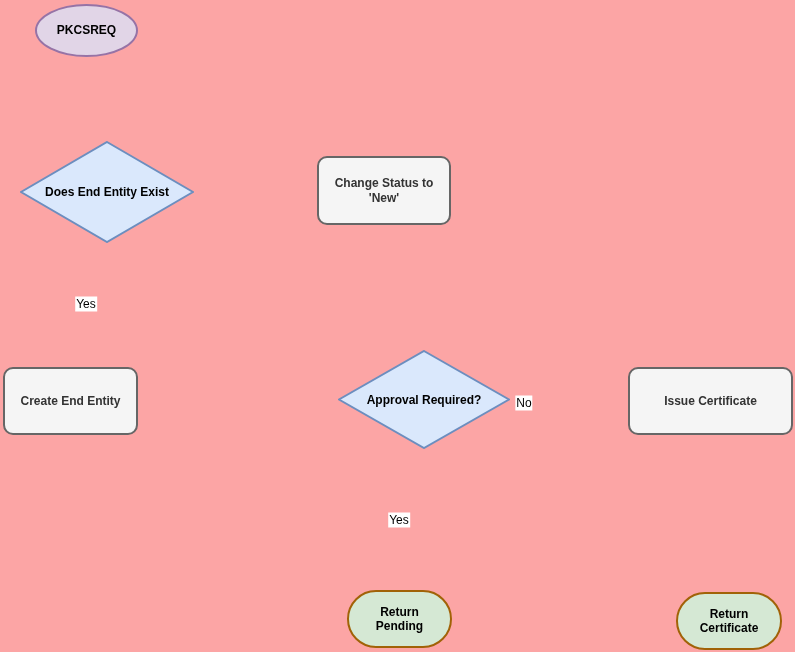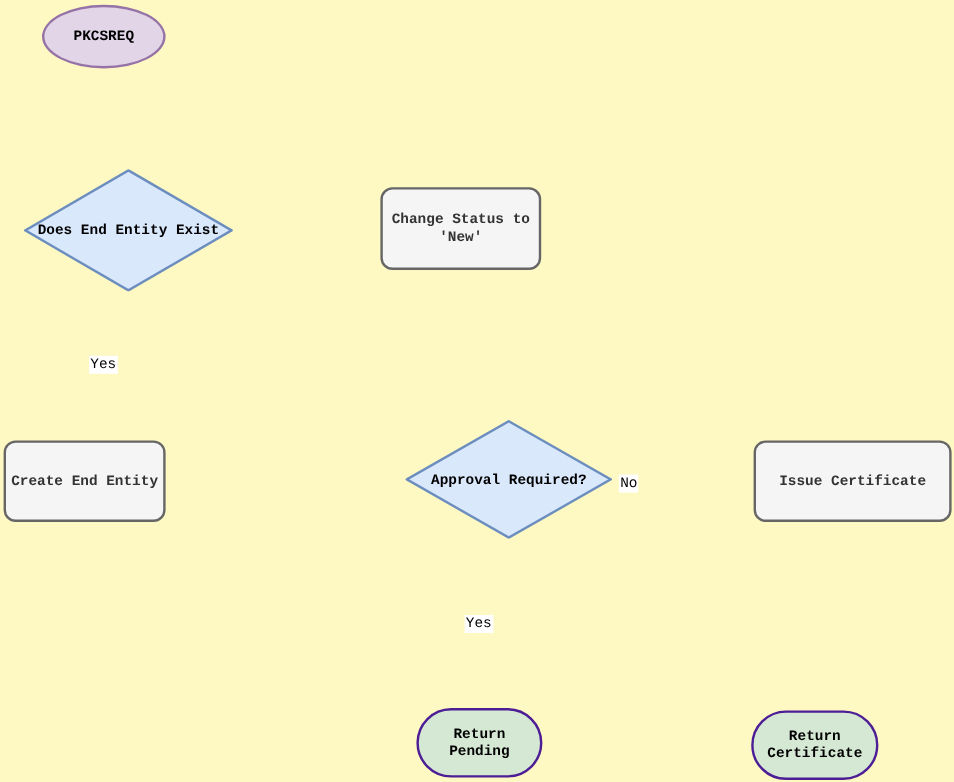--- a/index.html
+++ b/index.html
@@ -5,22 +5,21 @@
   html, body { margin: 0; padding: 0; }
   body {
     width: 795px; height: 652px;
     background: #000000;
     font-family: "Liberation Sans", "DejaVu Sans", sans-serif;
     overflow: hidden;
   }
   .canvas {
     position: relative;
     width: 795px; height: 652px;
-    background: #fef9c3;
-    font-family: Liberation Mono, monospace;
+    background: #fca5a5;
   }
   .node {
     position: absolute;
     display: flex;
     align-items: center;
     justify-content: center;
     text-align: center;
     font-size: 12px;
     font-weight: bold;
     color: #000000;
@@ -33,21 +32,21 @@
     border-radius: 50%;
   }
   .process {
     background: #F5F5F5;
     border: 2px solid #666666;
     border-radius: 10px;
     color: #333333;
   }
   .stadium {
     background: #D5E8D4;
-    border: 2px solid #4c1d95;
+    border: 2px solid #a16207;
     border-radius: 29px;
     padding: 0 8px;
   }
   .diamond-wrap { position: absolute; margin-left: 20px; }
   .diamond-wrap svg { position: absolute; left: 0; top: 0; display: block; }
   .diamond-label {
     position: absolute;
     left: 0; top: 0; right: 0; bottom: 0;
     display: flex;
     align-items: center;
@@ -108,17 +107,17 @@
   <div class="node process" style="left:628px; top:367px; width:165px; height:68px;text-align:center;">
     <span>Issue Certificate</span>
   </div>
 
   <div class="edge-label" style="left:399px; top:520px;">Yes</div>
 
   <div class="node stadium" style="left:347px; top:590px; width:105px; height:58px;">
     <span>Return Pending</span>
   </div>
 
-  <div class="node stadium" style="left:626px; top:592px; width:106px; height:58px;">
+  <div class="node stadium" style="left:676px; top:592px; width:106px; height:58px;">
     <span>Return Certificate</span>
   </div>
 
 </div>
 
 </body></html>

